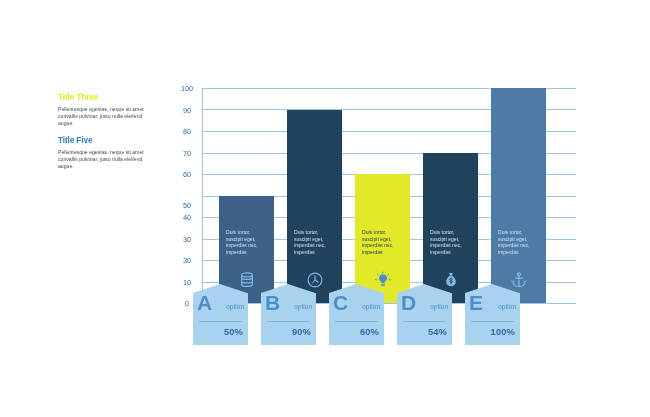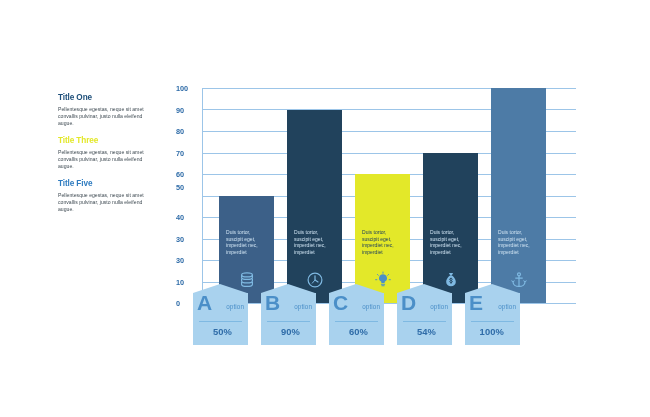--- a/index.html
+++ b/index.html
@@ -58,23 +58,23 @@
     position: absolute;
     left: 0;
     top: 0;
     width: 22px;
     height: 215px;
   }
   .ytick {
     position: absolute;
     right: 0;
     width: 22px;
-    text-align: left;
+    text-align: center;
     font-size: 7.3px;
-    font-weight: bold;
+    font-weight: normal;
     color: #2f6ca8;
     transform: translateY(-50%);
     letter-spacing: -0.1px;
   }
 
   #plot {
     position: absolute;
     left: 26px;
     top: 0;
     width: 374px;
@@ -164,40 +164,36 @@
   .plate-sep {
     position: absolute;
     left: 6px;
     top: 28px;
     width: 43px;
     height: 1px;
     background: #7fb9e2;
   }
   .plate-pct {
     position: absolute;
-    right: 16px;
+    right: 5px;
     top: 33px;
     font-size: 9.4px;
     font-weight: bold;
     color: #2f6ca8;
     letter-spacing: 0.1px;
     padding-left: 43px;
   }
 </style>
 </head>
 <body>
 
 <div id="slide">
 
   <div id="legend">
 
-    <div class="legend-item">
-      <p class="legend-title" style="color:#1d4e79">Title One</p>
-      <p class="legend-body">Pellentesque egestas, neque sit amet convallis pulvinar, justo nulla eleifend augue.</p>
-    </div>
 
 
     <div class="legend-item">
       <p class="legend-title" style="color:#e3e829">Title Three</p>
       <p class="legend-body">Pellentesque egestas, neque sit amet convallis pulvinar, justo nulla eleifend augue.</p>
     </div>
 
 
     <div class="legend-item">
       <p class="legend-title" style="color:#2f7cc0">Title Five</p>
@@ -207,21 +203,21 @@
   </div>
 
   <div id="chart">
 
     <div id="yaxis">
         <div class="ytick" style="top: 215px;">0</div>
         <div class="ytick" style="top: 193.5px;">10</div>
         <div class="ytick" style="top: 172px;">30</div>
         <div class="ytick" style="top: 150.5px;">30</div>
         <div class="ytick" style="top: 129px;">40</div>
-        <div class="ytick" style="top: 99px;">50</div>
+        <div class="ytick" style="top: 117px;">50</div>
         <div class="ytick" style="top: 86px;">60</div>
         <div class="ytick" style="top: 64.5px;">70</div>
         <div class="ytick" style="top: 43px;">80</div>
         <div class="ytick" style="top: 21.5px;">90</div>
         <div class="ytick" style="top: 0px;">100</div>
       </div>
 
     <div id="plot">
       <div id="axisline"></div>
     <div class="gridline" style="top: 215px; background: rgb(156, 197, 232);"></div>

